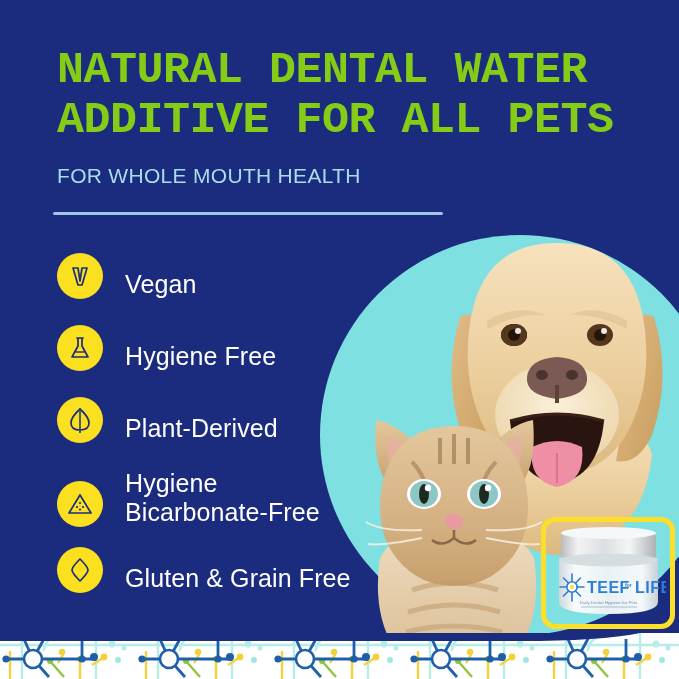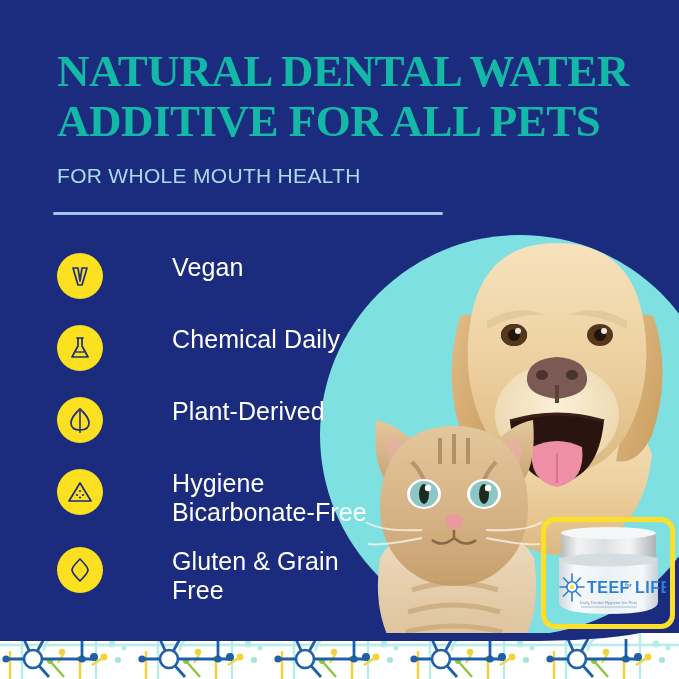--- a/index.html
+++ b/index.html
@@ -23,27 +23,27 @@
     position:absolute;
     left:320px;top:235px;
     width:400px;height:400px;
     border-radius:50%;
     background:#7ee0e0;
   }
 
   
   .headline{
     position:absolute;left:57px;top:46px;width:590px;
-    color:#14b8a6;
+    color:#84cc16;
     font-weight:700;
     font-size:45px;
     line-height:50px;
     letter-spacing:-0.5px;
     text-transform:uppercase;
-    font-family:Liberation Serif, serif;
+    font-family:Liberation Mono, monospace;
   }
   .headline .l2{display:block;}
 
   .subtitle{
     position:absolute;left:57px;top:164px;
     color:#a9dcec;
     font-weight:400;
     font-size:21px;
     letter-spacing:0.3px;
     text-transform:uppercase;
@@ -58,24 +58,23 @@
   }
 
   
   .features{
     position:absolute;left:57px;top:253px;
     width:330px;
   }
   .feature{
     position:relative;
     display:flex;
-    align-items:flex-start;
+    align-items:flex-end;
     height:46px;
     margin-bottom:26px;
-    gap:47px;
   }
   .feature.two-line{height:58px;margin-bottom:20px;}
 
   .f-icon{
     flex:0 0 auto;
     width:46px;height:46px;
     border-radius:50%;
     background:#fbe020;
     display:flex;align-items:center;justify-content:center;
   }
@@ -254,21 +253,21 @@
       <span class="f-label">Vegan</span>
     </div>
 
     <div class="feature">
       <span class="f-icon">
         <svg width="30" height="30" viewBox="0 0 30 30">
           <path d="M12 5 h6 M13 5 v8 l-6 11 h16 l-6 -11 v-8" fill="none" stroke="#1b2b7e" stroke-width="1.7" stroke-linejoin="round" stroke-linecap="round"></path>
           <path d="M10.2 19 h9.6" stroke="#1b2b7e" stroke-width="1.4" fill="none"></path>
         </svg>
       </span>
-      <span class="f-label">Chemical Daily</span>
+      <span class="f-label">Hygiene Free</span>
     </div>
 
     <div class="feature">
       <span class="f-icon">
         <svg width="30" height="30" viewBox="0 0 30 30">
           <path d="M15 4 q9 8 9 14 q0 7 -9 7 q-9 0 -9 -7 q0 -6 9 -14z" fill="none" stroke="#1b2b7e" stroke-width="1.7"></path>
           <path d="M15 6 v22" stroke="#1b2b7e" stroke-width="1.5" fill="none"></path>
         </svg>
       </span>
       <span class="f-label">Plant-Derived</span>

